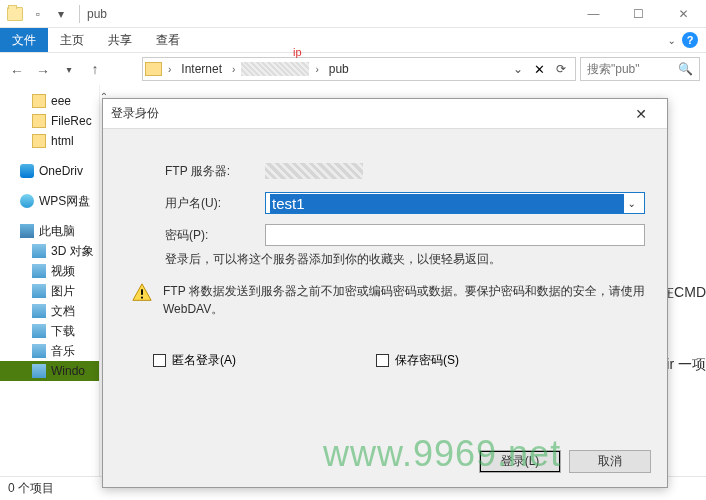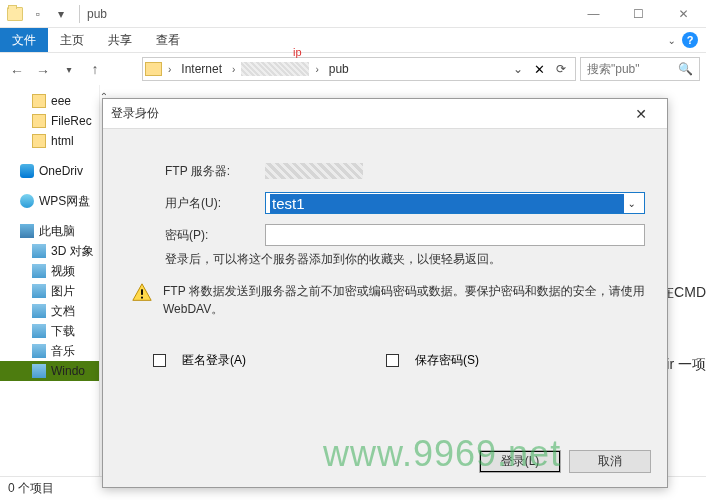--- a/index.html
+++ b/index.html
@@ -65,21 +65,21 @@
 .combo-input{ border:none; outline:none; flex:1; font-size:15px; background:#cde8ff;}
 .combo-input::selection{ background:#1a72c9; color:#fff;}
 .combo-arrow{ font-size:10px; color:#333; padding:0 4px;}
 .txtbox{ width:380px; height:22px; border:1px solid #aaa; background:#fff; padding:0 4px; font-size:12px; outline:none;}
 .note{ margin-left:46px; font-size:12px; color:#333;}
 .warn-row{ display:flex; gap:10px; margin-top:14px; margin-left:12px;}
 .warn-ico{ width:22px; flex:none;}
 .warn-ico svg{ width:22px; height:22px;}
 .warn-txt{ font-size:12px; color:#333; line-height:1.5; padding-right:6px;}
 .chk-row{ display:flex; gap:140px; margin-top:34px; margin-left:34px;}
-.chk-item{ display:flex; align-items:center; gap:16px; font-size:12px;}
+.chk-item{ display:flex; align-items:center; gap:6px; font-size:12px;}
 .chkbox{ width:13px; height:13px; border:1px solid #333; background:#fff;}
 .dlg-buttons{ position:absolute; right:16px; bottom:14px; display:flex; gap:8px;}
 .dlg-btn{ min-width:82px; height:23px; border:1px solid #adadad; background:#e1e1e1; display:flex; align-items:center; justify-content:center; font-size:12px; color:#333;}
 .dlg-btn.primary{ box-shadow:0 0 0 1px #000 inset;}
 .watermark{ position:absolute; left:220px; bottom:12px; color:rgba(64,174,91,.55); font-size:36px; font-family:Arial,sans-serif; letter-spacing:1px;}
 
 .bg-text1{ position:absolute; right:0; top:284px; font-size:14px; color:#333;}
 .bg-text2{ position:absolute; right:0; top:356px; font-size:14px; color:#333;}
 .pixelate2{ display:inline-block; width:98px; height:16px; background:repeating-linear-gradient(45deg,#d6d6d6,#d6d6d6 3px,#ececec 3px,#ececec 6px); filter:blur(.6px); vertical-align:middle;}
 </style>

